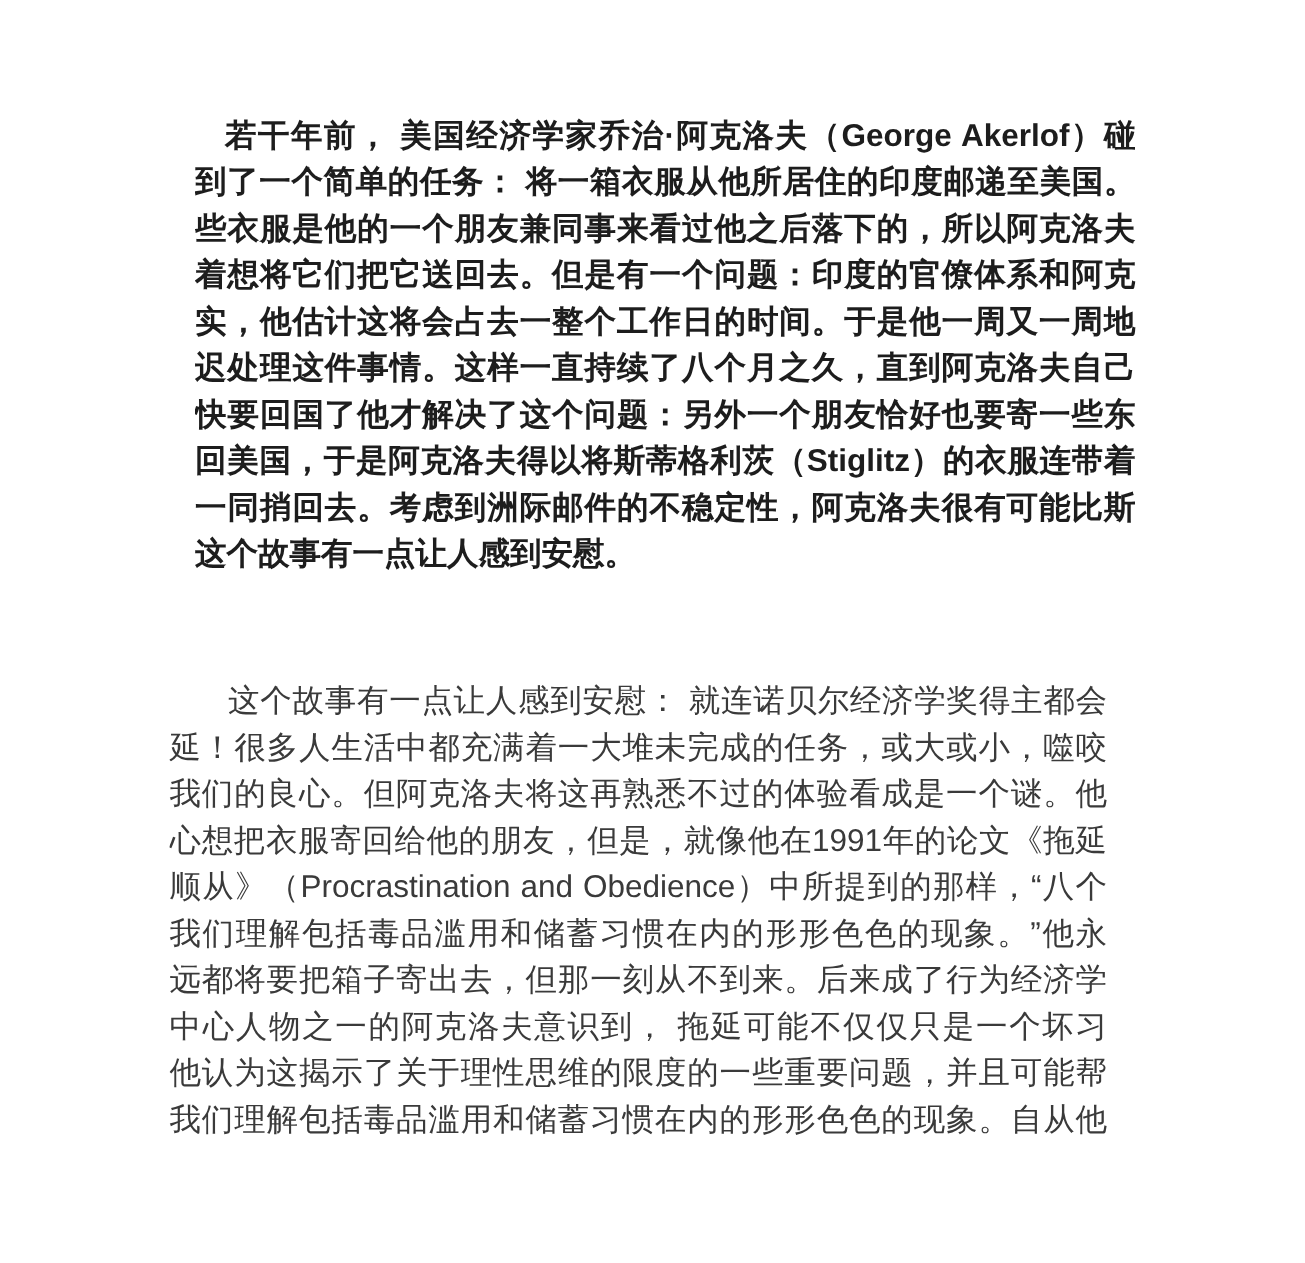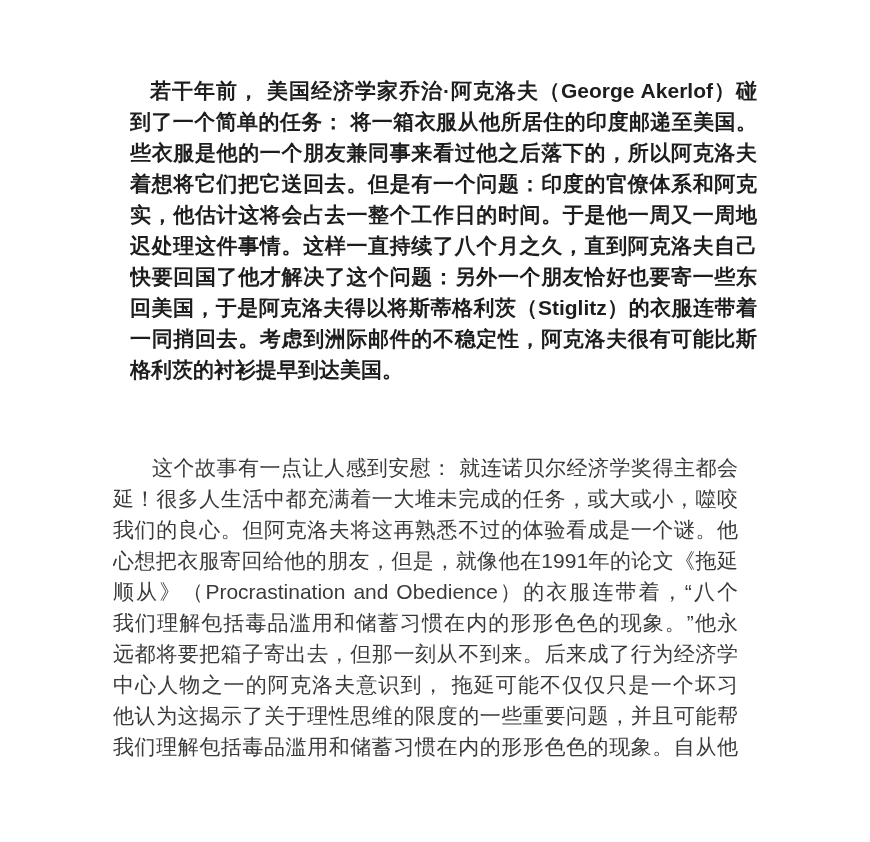--- a/index.html
+++ b/index.html
@@ -54,29 +54,29 @@
   <div class="para para-1">
     <div class="line jl indent-1">若干年前， 美国经济学家乔治·阿克洛夫（George Akerlof）碰</div>
     <div class="line jl">到了一个简单的任务： 将一箱衣服从他所居住的印度邮递至美国。这</div>
     <div class="line jl">些衣服是他的一个朋友兼同事来看过他之后落下的，所以阿克洛夫急</div>
     <div class="line jl">着想将它们把它送回去。但是有一个问题：印度的官僚体系和阿克洛</div>
     <div class="line jl">实，他估计这将会占去一整个工作日的时间。于是他一周又一周地推</div>
     <div class="line jl">迟处理这件事情。这样一直持续了八个月之久，直到阿克洛夫自己都</div>
     <div class="line jl">快要回国了他才解决了这个问题：另外一个朋友恰好也要寄一些东西</div>
     <div class="line jl">回美国，于是阿克洛夫得以将斯蒂格利茨（Stiglitz）的衣服连带着</div>
     <div class="line jl">一同捎回去。考虑到洲际邮件的不稳定性，阿克洛夫很有可能比斯蒂</div>
-    <div class="line last-line">格利茨的衬衫提早到达美国。</div>
+    <div class="line last-line">这个故事有一点让人感到安慰。</div>
   </div>
 
   <div class="para para-2">
     <div class="line jl indent-2">这个故事有一点让人感到安慰： 就连诺贝尔经济学奖得主都会拖</div>
     <div class="line jl">延！很多人生活中都充满着一大堆未完成的任务，或大或小，噬咬着</div>
     <div class="line jl">我们的良心。但阿克洛夫将这再熟悉不过的体验看成是一个谜。他真</div>
     <div class="line jl">心想把衣服寄回给他的朋友，但是，就像他在1991年的论文《拖延和</div>
-    <div class="line jl">顺从》（Procrastination and Obedience）的衣服连带着，“八个</div>
+    <div class="line jl">顺从》（Procrastination and Obedience）中所提到的那样，“八个</div>
     <div class="line jl">我们理解包括毒品滥用和储蓄习惯在内的形形色色的现象。”他永</div>
     <div class="line jl">远都将要把箱子寄出去，但那一刻从不到来。后来成了行为经济学的</div>
     <div class="line jl">中心人物之一的阿克洛夫意识到， 拖延可能不仅仅只是一个坏习惯。</div>
     <div class="line jl">他认为这揭示了关于理性思维的限度的一些重要问题，并且可能帮助</div>
     <div class="line jl">我们理解包括毒品滥用和储蓄习惯在内的形形色色的现象。自从他的</div>
   </div>
 
 </div>
 
 </body></html>

